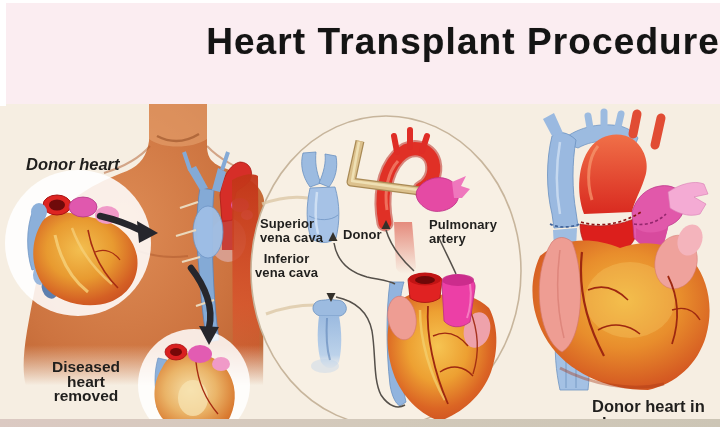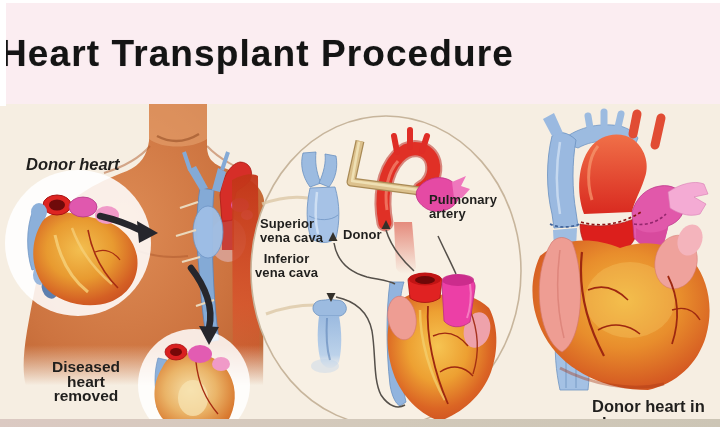--- a/index.html
+++ b/index.html
@@ -7,37 +7,37 @@
   .stage {
     position:relative; width:720px; height:427px; overflow:hidden;
     background:var(--body-bg,#f6eee2);
     font-family:"Liberation Sans", sans-serif;
   }
   .header {
     position:absolute; left:0; top:0; width:720px; height:104px;
     background:var(--header-bg,#fbedf1); z-index:3;
   }
   .title {
-    position:absolute; top:33px; left:0; width:100%;
-    text-align:left; font-size:37px; font-weight:700; letter-spacing:1.1px;
+    position:absolute; top:21px; left:0; width:100%;
+    text-align:right; font-size:37px; font-weight:700; letter-spacing:1.1px;
     color:var(--title-text,#141414); text-shadow:0 0 1px rgba(0,0,0,.25);
     z-index:4;
   }
   svg.art { position:absolute; left:0; top:0; z-index:1; }
   .lbl {
     position:absolute; z-index:5; color:var(--label-text,#201f1d);
     font-weight:700; white-space:pre-line;
   }
   .lbl-big { font-size:16.5px; line-height:1.02; }
   .lbl-sm  { font-size:13px;  line-height:1.06; letter-spacing:.1px; }
   #lbl-donor    { left:26px;  top:156px;font-style:italic; }
   #lbl-diseased { left:30px;  top:360px; width:112px; text-align:center; font-size:15.5px; line-height:.95;}
   #lbl-svc      { left:260px; top:217px; }
   #lbl-aorta    { left:343px; top:228px; }
-  #lbl-pa       { left:429px; top:193px; }
+  #lbl-pa       { left:429px; top:218px; }
   #lbl-ivc      { left:255px; top:252px;text-align:center; }
   #lbl-inplace  { left:548px; top:398px;margin-left:44px; }
   .edge-top  { position:absolute; z-index:6; left:0; top:0; width:720px; height:3px; background:#ffffff; }
   .edge-left { position:absolute; z-index:6; left:0; top:0; width:6px; height:106px; background:#ffffff; }
   .bottom-band {
     position:absolute; z-index:6; left:0; top:419px; width:720px; height:8px;
     background:linear-gradient(90deg,#dbc9c2,#d2c9ba 55%,#ccc5b5);
   }
 </style>
 </head>

